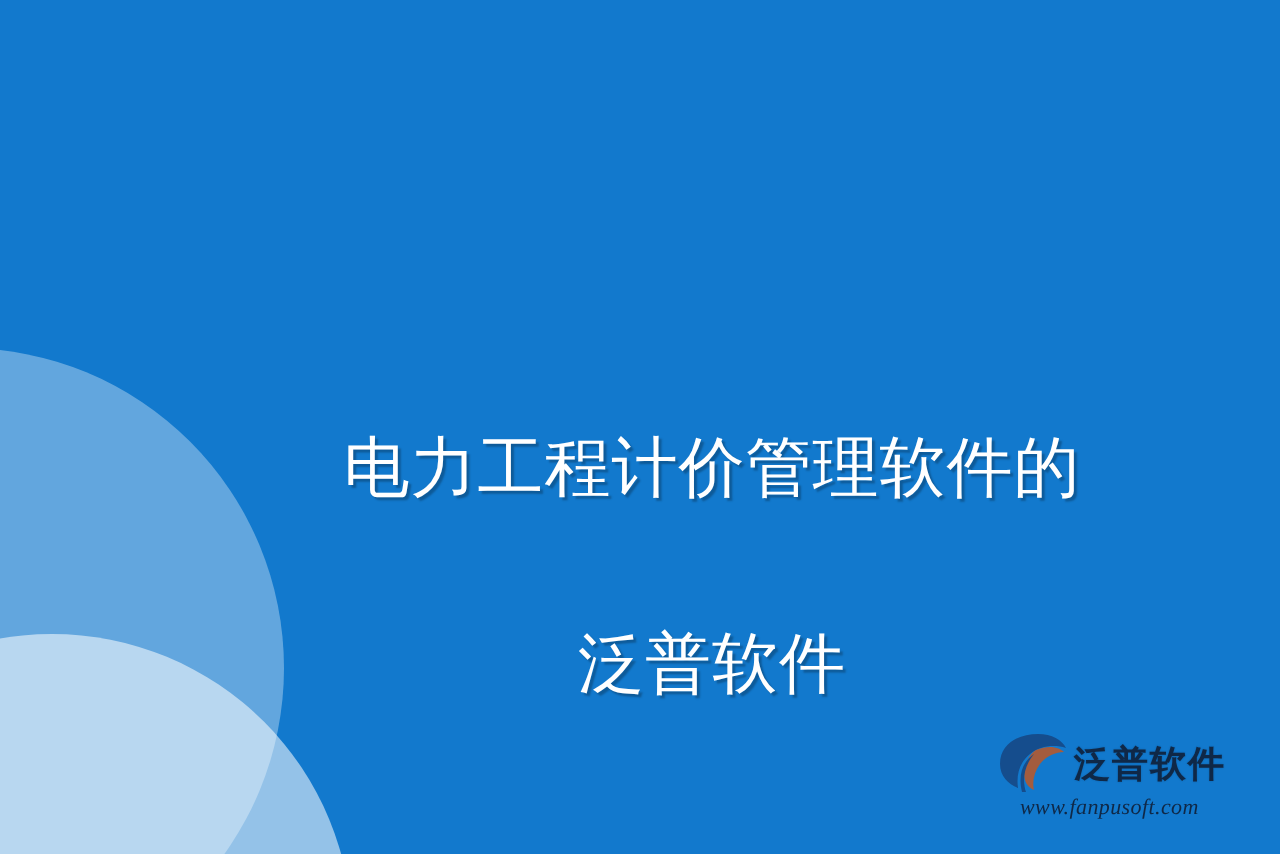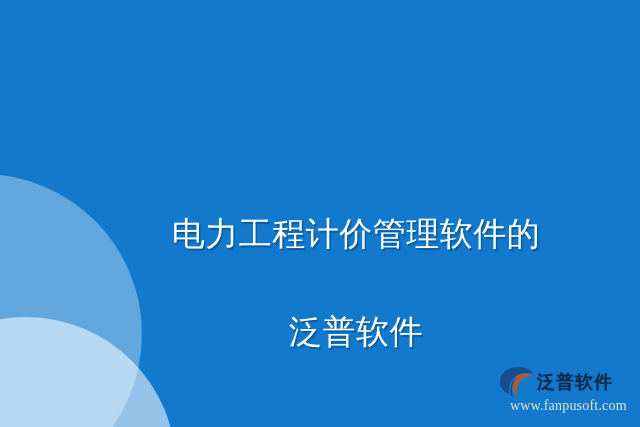--- a/index.html
+++ b/index.html
@@ -81,25 +81,26 @@
     font-weight: bold;
     color: #0f172a;
     letter-spacing: 1px;
     line-height: 30px;
     text-shadow: 0 0 1px rgba(10, 40, 80, 0.4);
   }
   #logo-url {
     position: absolute;
     left: 12px;
     top: 32px;
-    font-size: 14px;
+    font-size: 11px;
     font-family: "Liberation Serif", "DejaVu Serif", serif;
-    color: #fef9c3;
+    color: #0f172a;
     letter-spacing: 0.2px;
     white-space: nowrap;
+    font-style: italic;
   }
 </style>
 </head>
 <body>
 
 <div id="banner">
 
   <div class="deco-circle" id="circle-outer"></div>
   <div class="deco-circle" id="circle-inner"></div>
 

